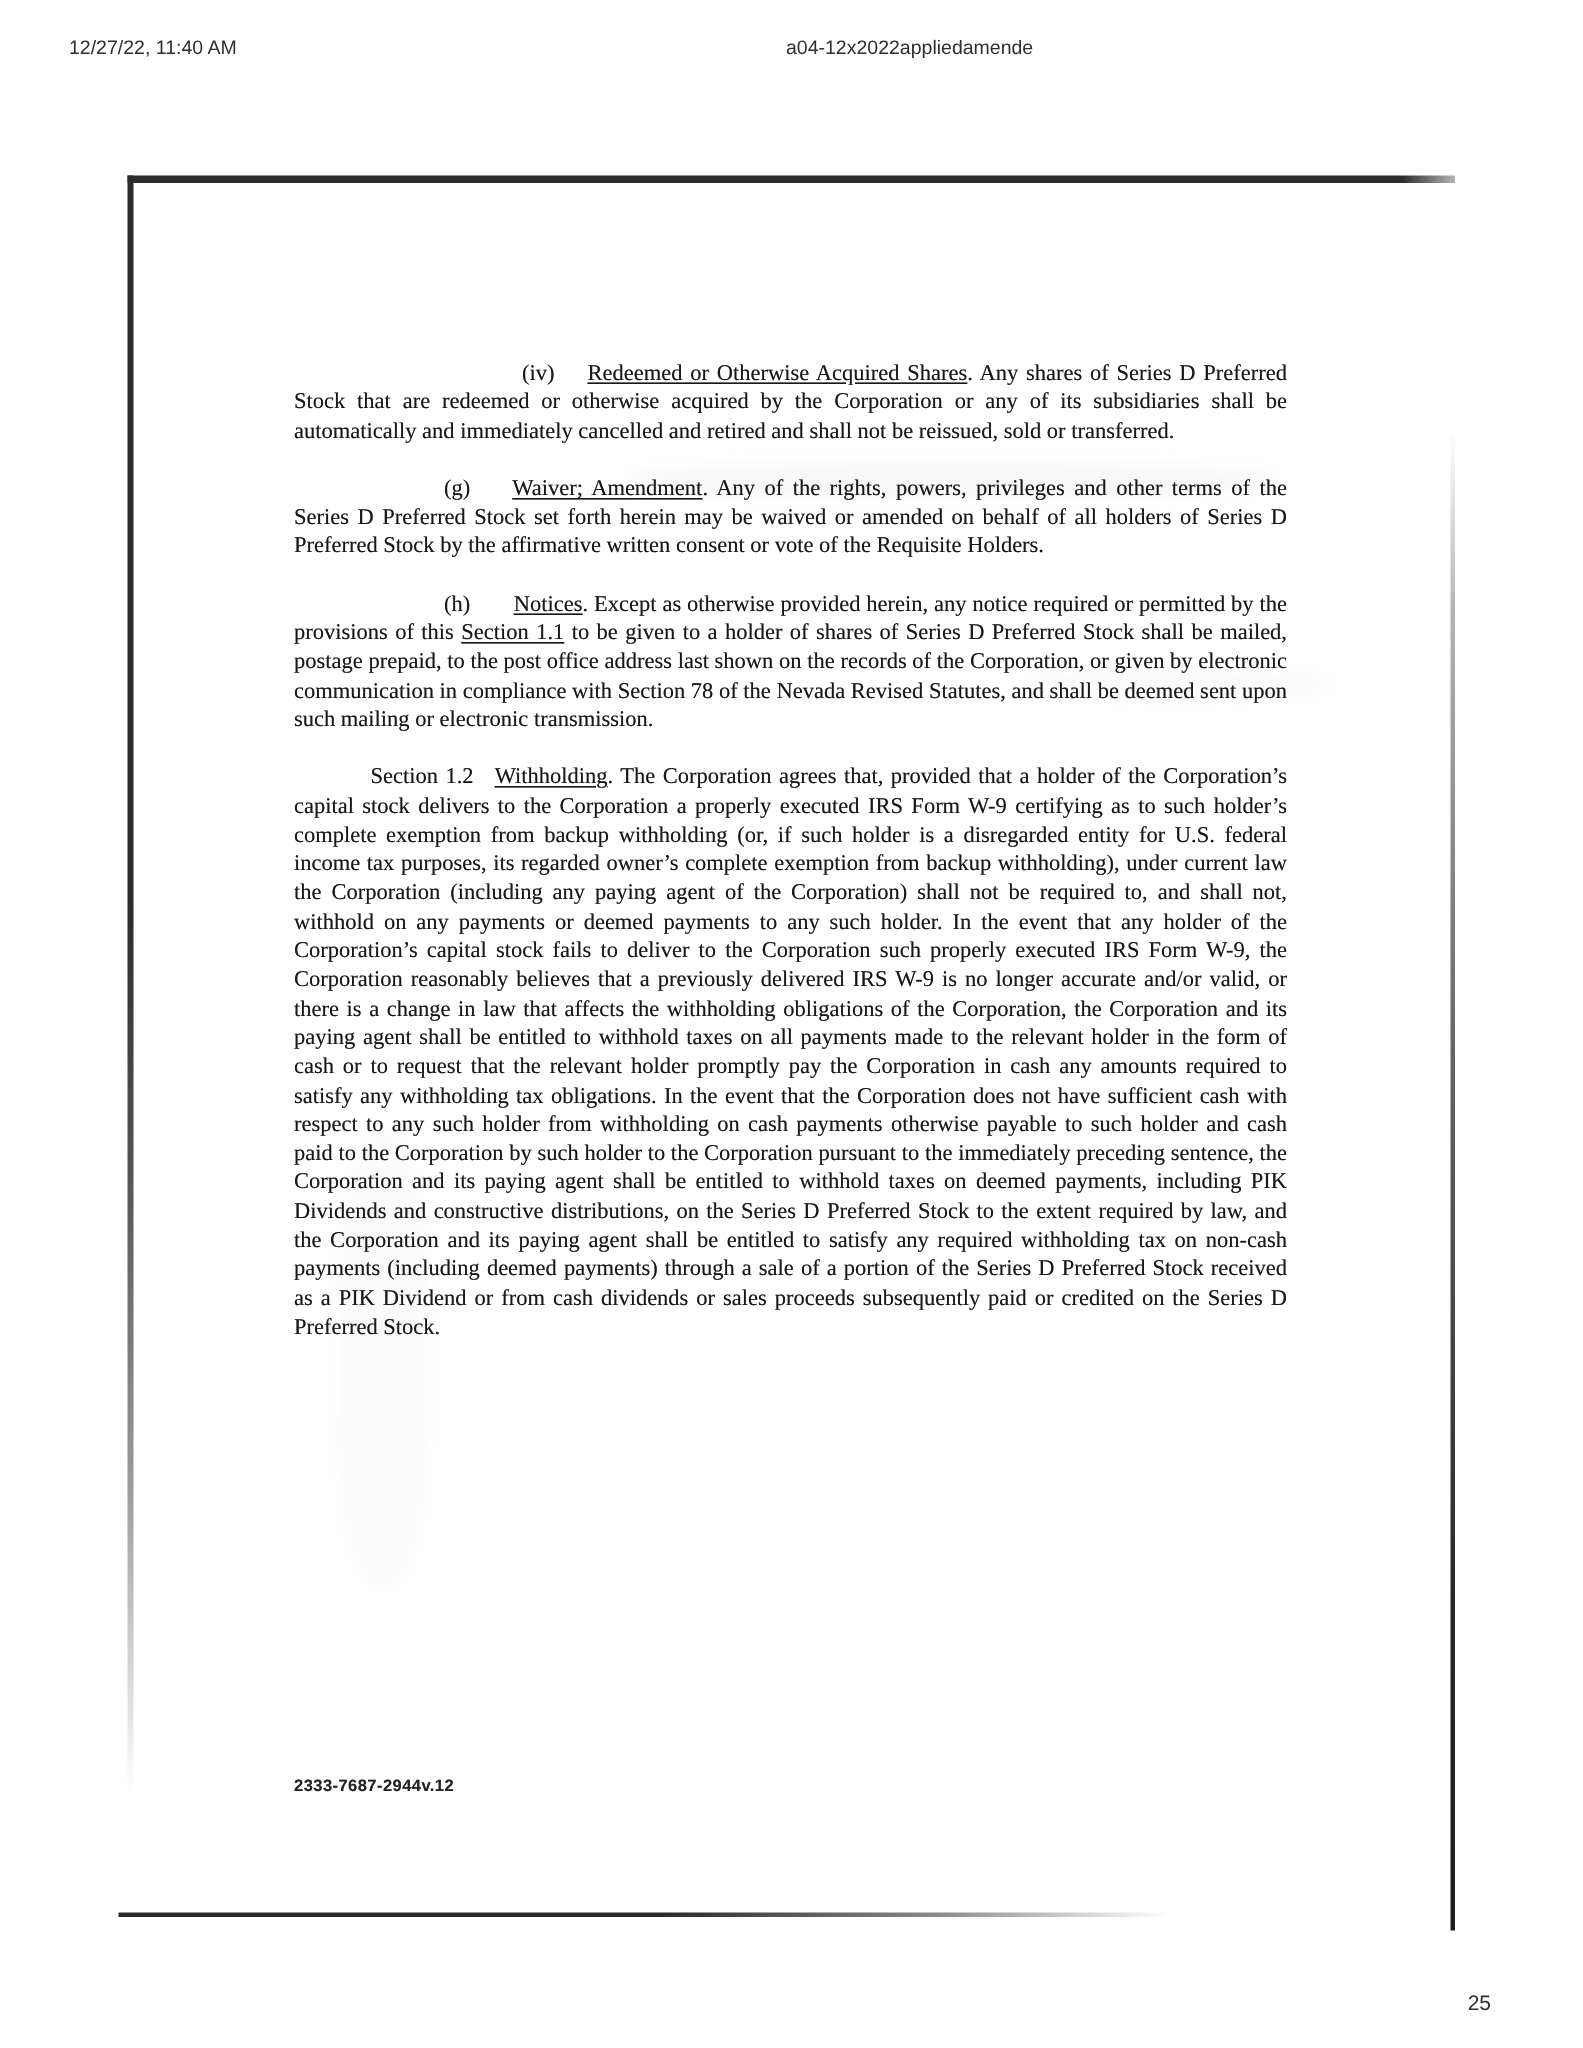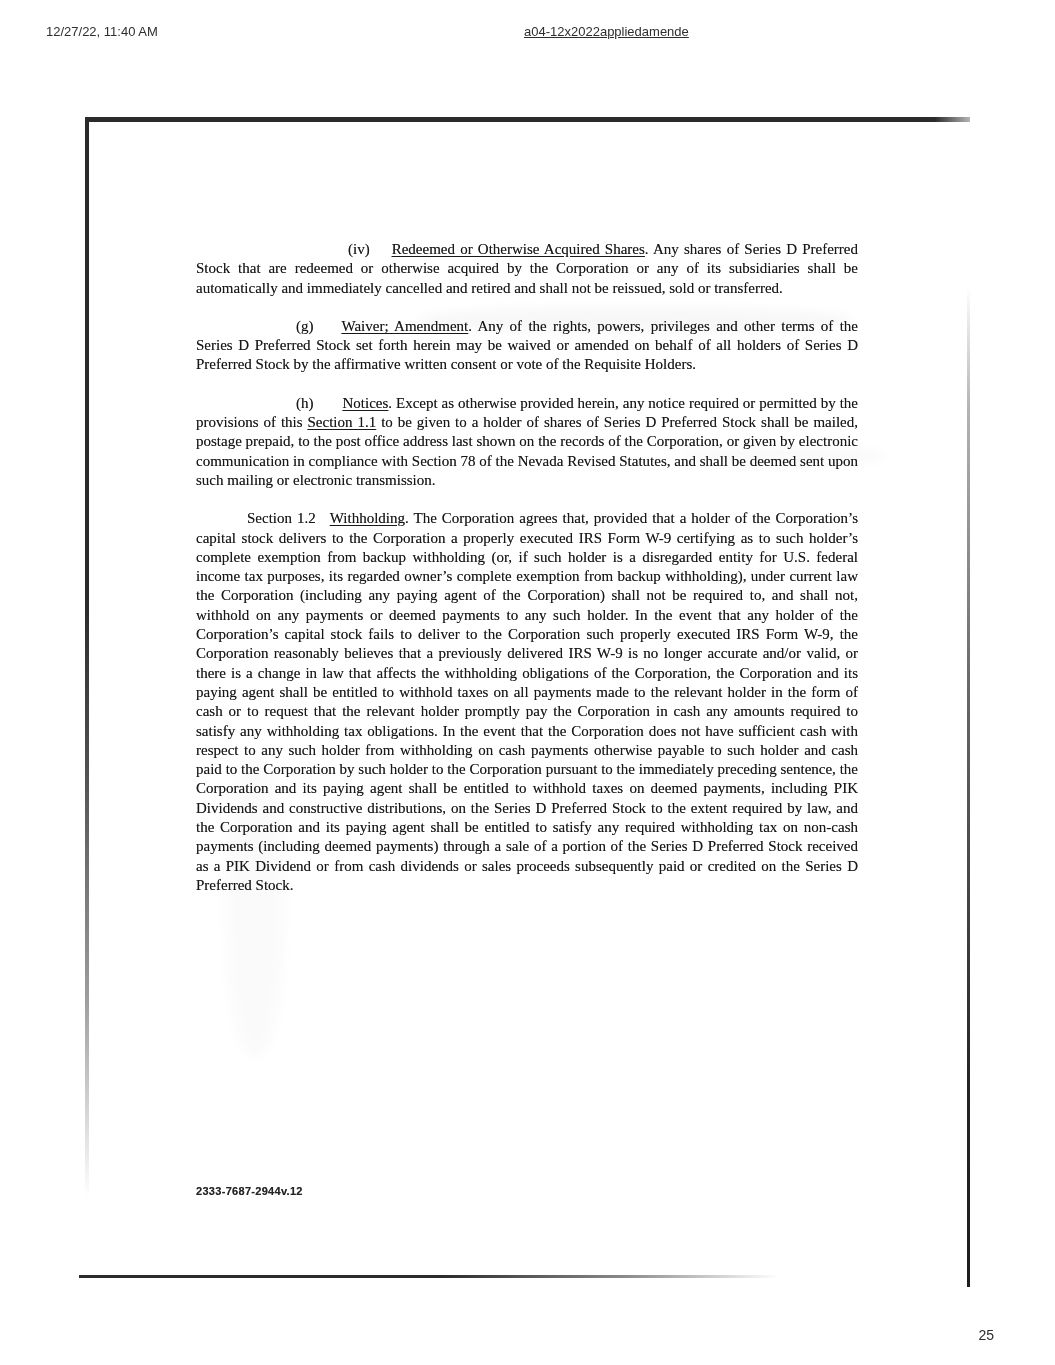--- a/index.html
+++ b/index.html
@@ -11,21 +11,21 @@
     font-family: "Liberation Serif", "DejaVu Serif", serif;
   }
   .print-meta {
     position: absolute;
     font-family: "Liberation Sans", "DejaVu Sans", sans-serif;
     font-size: 13px;
     color: #2e2e2e;
     white-space: nowrap;
   }
   #hdr-datetime { left: 46px; top: 24px; }
-  #hdr-title   { left: 524px; top: 24px; text-decoration: underline; }
+  #hdr-title   { left: 524px; top: 24px; }
   #ftr-url     { left: 46px; top: 1384px; }
   #ftr-page    { right: 61px; top: 1327px; font-size: 14px; }
 
   
   .scan-frame {
     position: absolute;
     left: 85px; top: 117px;
     width: 885px; height: 1171px;
     background: #ffffff;
   }

